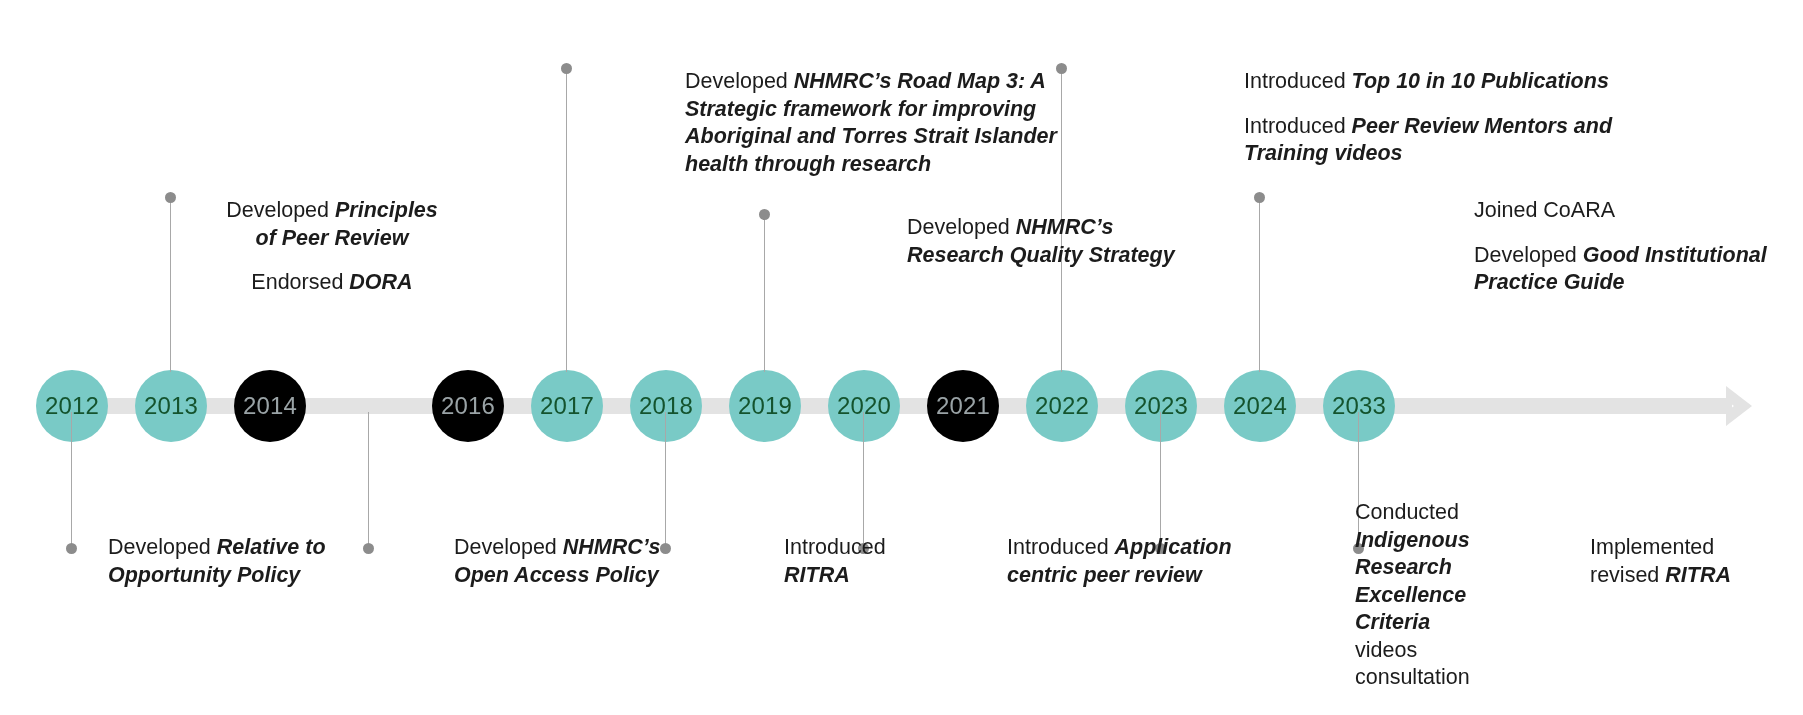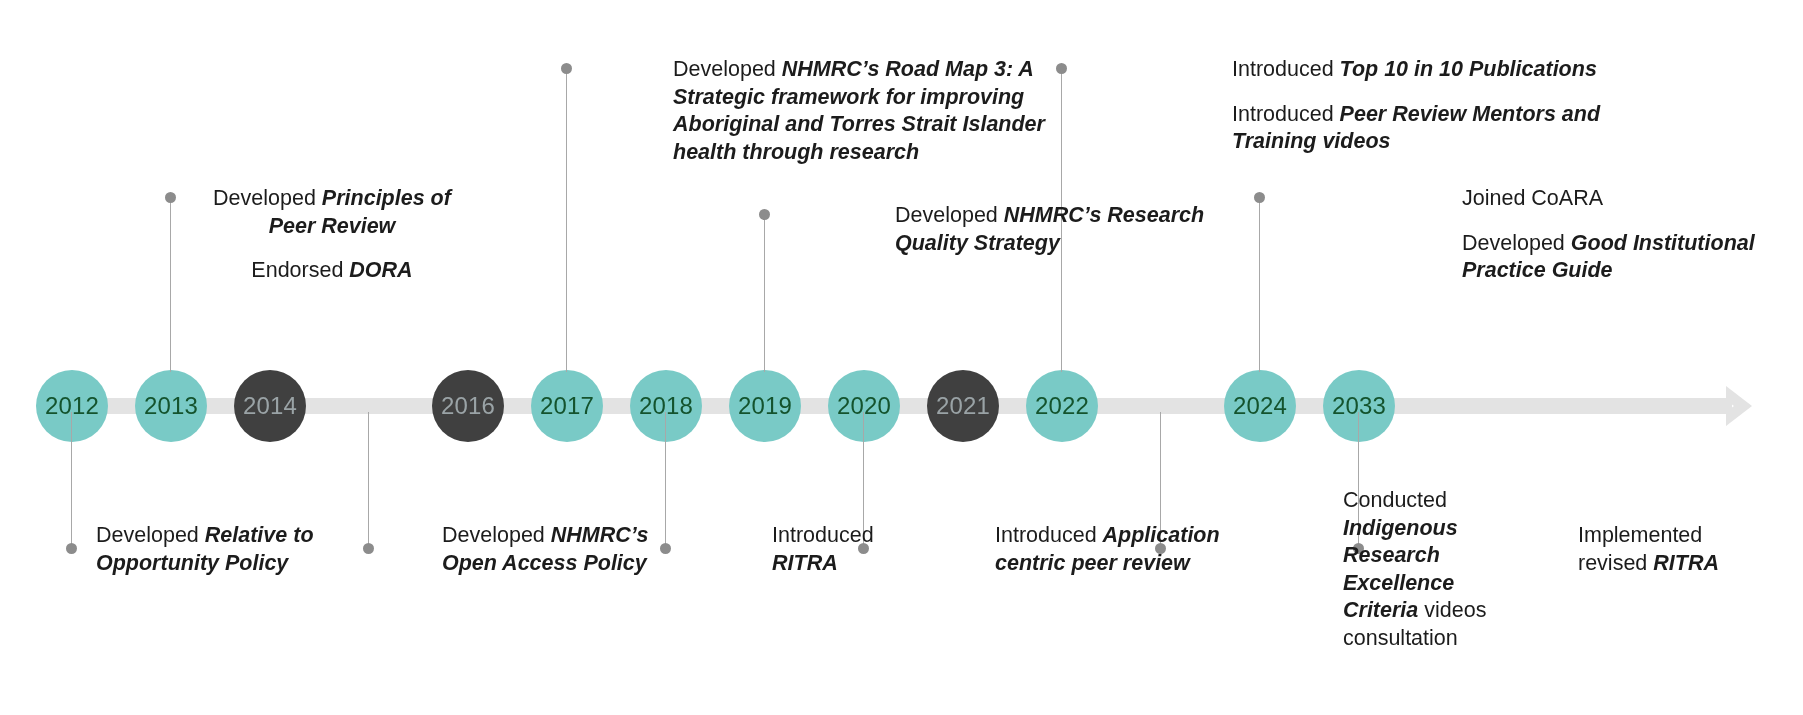--- a/index.html
+++ b/index.html
@@ -43,21 +43,21 @@
     height: 72px;
     border-radius: 50%;
     display: flex;
     align-items: center;
     justify-content: center;
     font-size: 24px;
     letter-spacing: 0.2px;
     top: 370px;
   }
   .year-node.active   { background: #79cac6; color: #14532d; }
-  .year-node.inactive { background: #404040; color: #9aa3a6; }
+  .year-node.inactive { background: #000000; color: #9aa3a6; }
 
   
   .stem {
     position: absolute;
     width: 1px;
     background: #a8a8a8;
   }
   .dot {
     position: absolute;
     width: 11px;
@@ -67,21 +67,21 @@
   }
 
   
   .note {
     position: absolute;
     font-size: 21.5px;
     line-height: 27.5px;
     color: #1c1c1c;
     font-weight: 400;
   }
-  .note p { margin: 0; }
+  .note p { margin: 12px; }
   .note p + p { margin-top: 17px; }
   .note b {
     font-weight: 700;
     font-style: italic;
   }
 </style>
 </head>
 <body>
 
 <div id="timeline-root">
@@ -116,20 +116,23 @@
     </div>
   <div class="year-node active" style="left:828px">
       <span>2020</span>
     </div>
   <div class="year-node inactive" style="left:927px">
       <span>2021</span>
     </div>
   <div class="year-node active" style="left:1026px">
       <span>2022</span>
     </div>
+  <div class="year-node active" style="left:1125px">
+      <span>2023</span>
+    </div>
   <div class="year-node active" style="left:1224px">
       <span>2024</span>
     </div>
   <div class="year-node active" style="left:1323px">
       <span>2033</span>
     </div>
 
   <div class="stem" style="left:170px; top:197px;  height:175px;"></div>
   <div class="dot" style="left:165px; top:192px;"></div>
 

